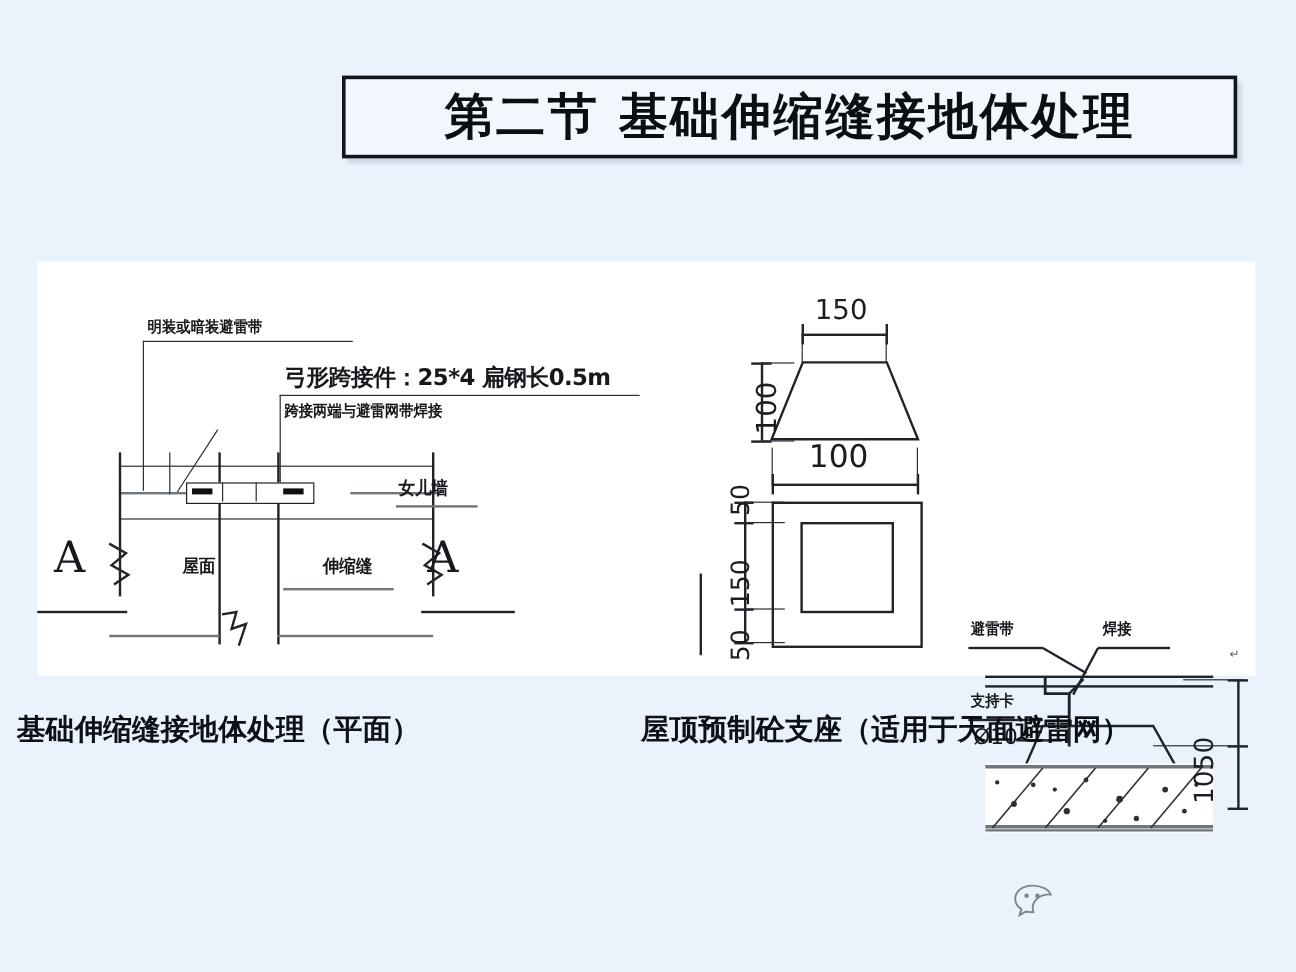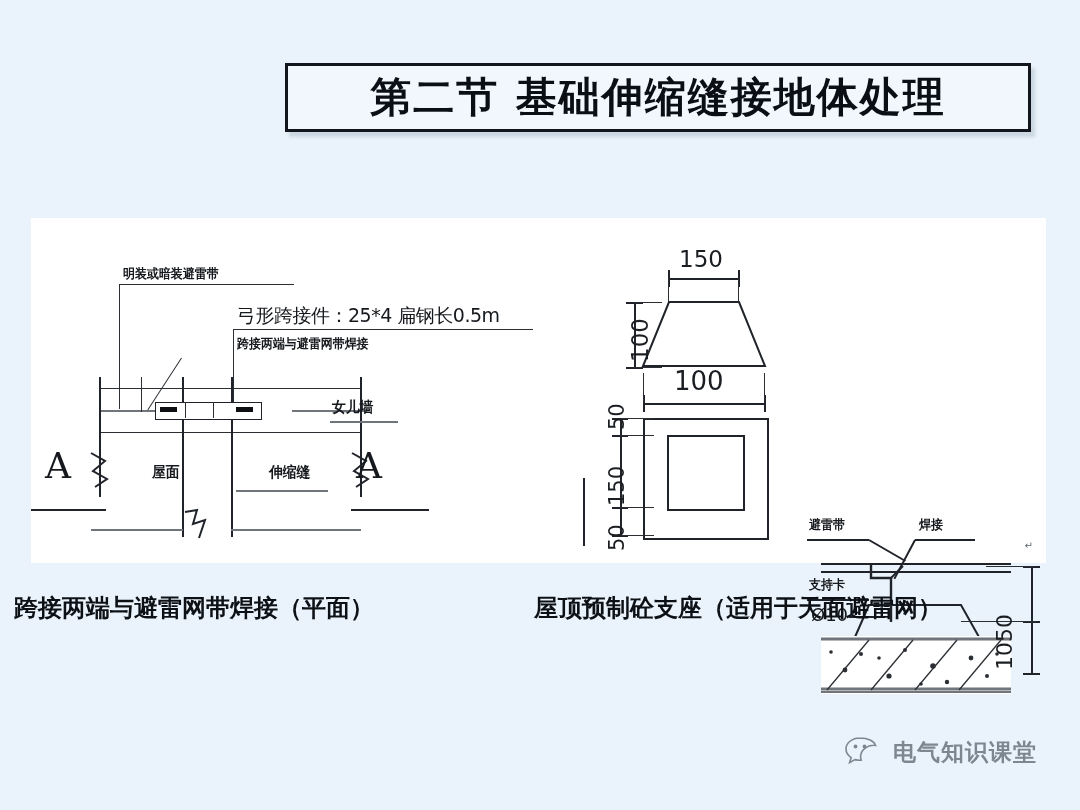--- a/index.html
+++ b/index.html
@@ -135,21 +135,21 @@
     <div class="ln lnH" style="left:88px; top:66px; width:175px;"></div>
     <div class="ln lnV" style="left:88px; top:66px; height:125px;"></div>
 
     <div class="ln lnH" style="left:202px; top:111px; width:300px;"></div>
     <div class="ln lnV" style="left:202px; top:111px; height:77px;"></div>
     <div class="ln lnH" style="left:202px; top:140px; width:0px;"></div>
 
     <div class="ln" style="left:150px; top:140px; width:1px; height:62px; background:#2b2f34; transform:rotate(33deg); transform-origin: top center;"></div>
 
     <div class="cadtxt cadcn" style="left:92px; top:49px; font-size:13px;">明装或暗装避雷带</div>
-    <div class="cadtxt" style="left:206px; top:88px; font-size:19px; font-weight:400; letter-spacing:-0.5px;">弓形跨接件：25*4 扁钢长0.5m</div>
+    <div class="cadtxt" style="left:206px; top:88px; font-size:19px; font-weight:700; letter-spacing:-0.5px;">弓形跨接件：25*4 扁钢长0.5m</div>
     <div class="cadtxt cadcn" style="left:206px; top:119px; font-size:13px;">跨接两端与避雷网带焊接</div>
 
     <div class="ln lnH" style="left:68px; top:170px; width:262px;"></div>
     <div class="ln lnHg" style="left:68px; top:192px; width:70px;"></div>
     <div class="ln lnHg" style="left:261px; top:192px; width:75px;"></div>
     <div class="ln lnH" style="left:68px; top:214px; width:262px;"></div>
 
     <div class="ln lnVb" style="left:68px; top:159px; height:120px;"></div>
     <div class="ln lnVb" style="left:329px; top:159px; height:120px;"></div>
 
@@ -294,23 +294,22 @@
     <div class="ln lnHb" style="left:992px; top:403px; width:17px;"></div>
     <div class="ln lnHb" style="left:992px; top:455px; width:17px;"></div>
     <div class="ln lnH" style="left:955px; top:348px; width:50px;"></div>
     <div class="ln lnH" style="left:930px; top:403px; width:75px;"></div>
     <div class="cadtxt cadnum rot90" style="left:963px; top:452px; font-size:22px;">1050</div>
   </div>
 
   <div id="panel-mark">↵</div>
 </div>
 
-<div class="caption" id="caption-left">跨接两端与避雷网带焊接（平面）</div>
+<div class="caption" id="caption-left">基础伸缩缝接地体处理（平面）</div>
 <div class="caption" id="caption-right">屋顶预制砼支座（适用于天面避雷网）</div>
 
 <div id="watermark">
   <svg width="40" height="34" viewBox="0 0 40 34">
     <path d="M15 3 C7 3 1 8 1 14 C1 17.5 3 20.6 6.2 22.6 L4.6 27.6 L10 24.6 C11.6 25 13.3 25.2 15 25.2 C15.4 25.2 15.8 25.2 16.2 25.1 C15.8 24 15.6 22.8 15.6 21.6 C15.6 15.3 21.8 10.3 29.3 10.3 C29.7 10.3 30.1 10.3 30.5 10.4 C29.1 6.1 22.8 3 15 3 Z" fill="none" stroke="#3d4650" stroke-width="1.6"></path>
     <circle cx="10.5" cy="11.5" r="1.9" fill="#3d4650"></circle>
     <circle cx="19.5" cy="11.5" r="1.9" fill="#3d4650"></circle>
   </svg>
-  <span class="wm-text">电气知识课堂</span>
 </div>
 
 </body></html>

